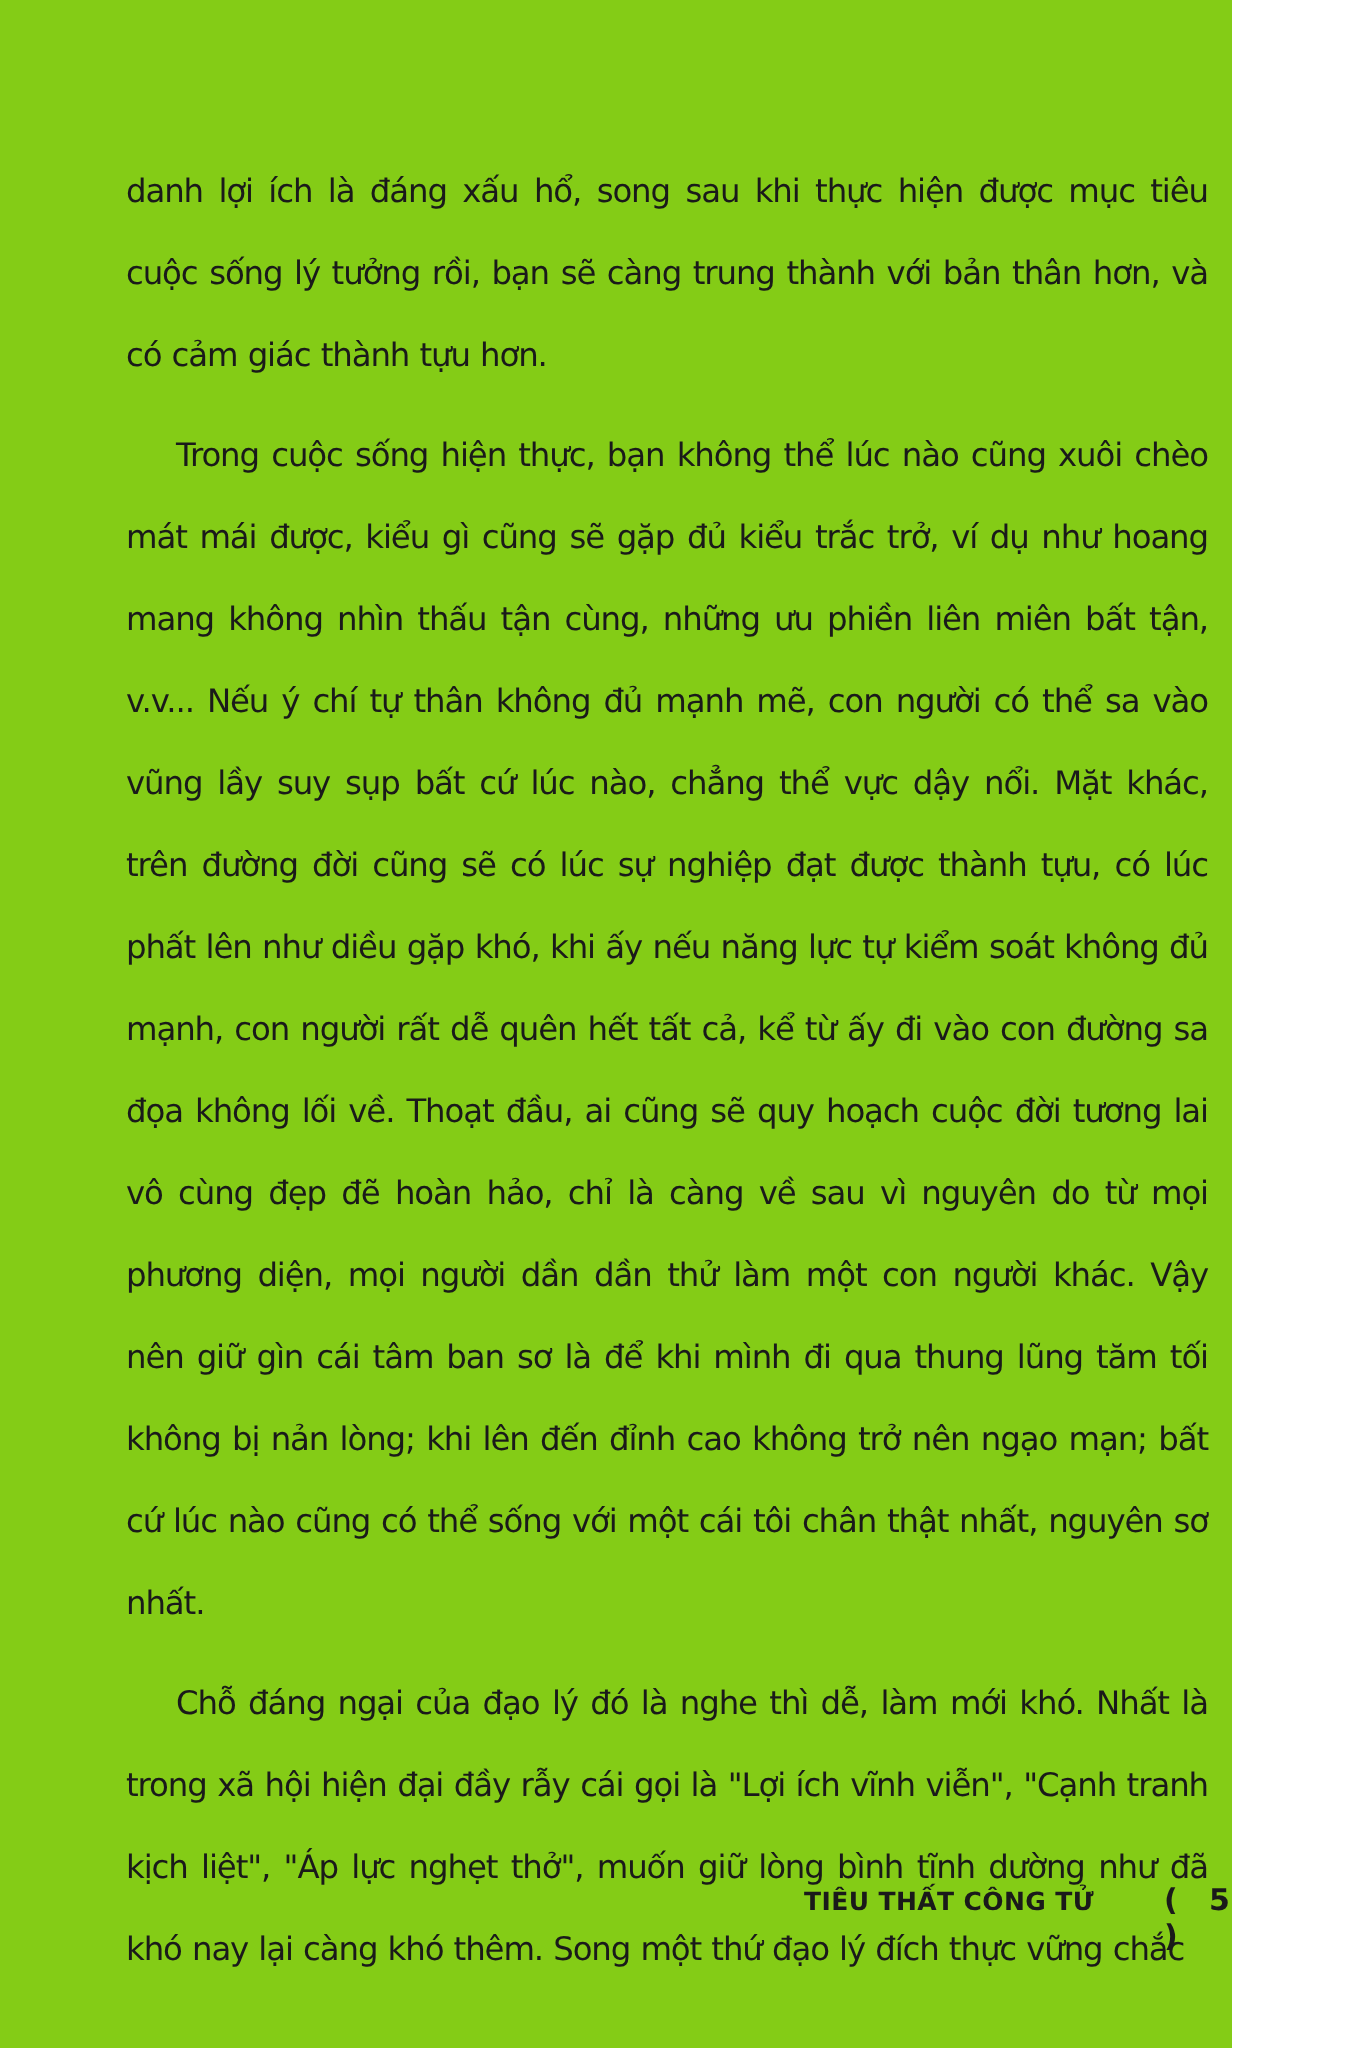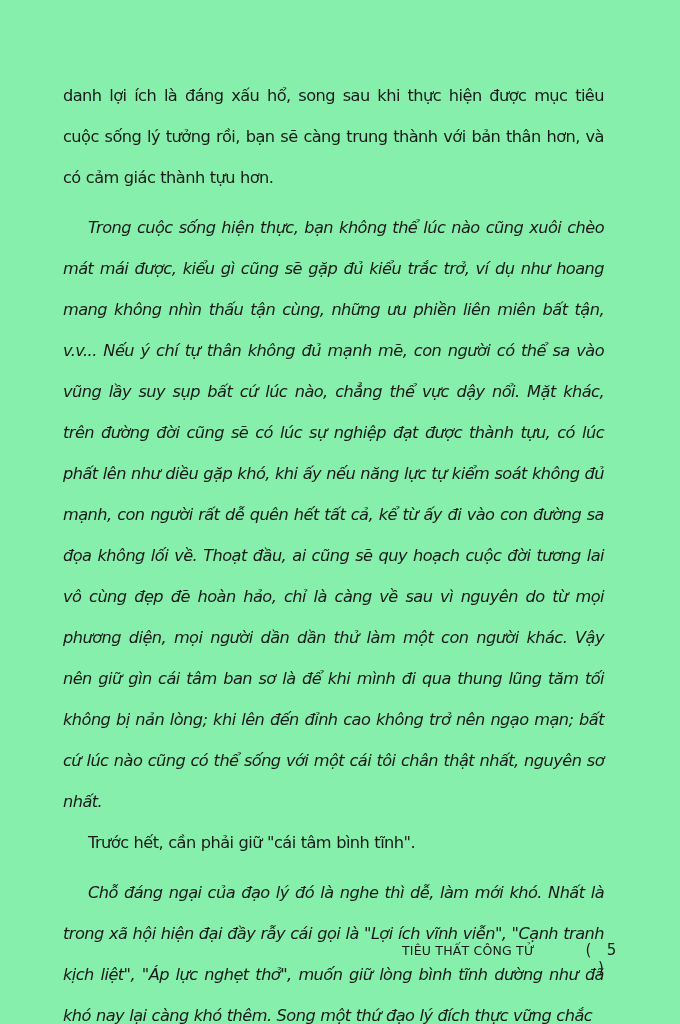--- a/index.html
+++ b/index.html
@@ -1,44 +1,43 @@
 <!DOCTYPE html>
 <html><head>
 <meta charset="utf-8">
 <style>
   html, body { margin: 0; padding: 0; background: #ffffff; }
   body { width: 680px; height: 1024px; position: relative; overflow: hidden; }
   .page {
-    position: absolute; left: 0; top: 0; width: 680px; height: 1024px;
-    background: #86efac;
+    position: absolute; left: 0; top: 0; width: 616px; height: 1024px;
+    background: #84cc16;
   }
   .text-block {
     position: absolute; left: 63px; top: 75px; width: 541px;
     font-family: "DejaVu Sans", sans-serif;
     font-size: 16.2px; line-height: 41px; color: #1a1a1a;
     letter-spacing: -0.55px; word-spacing: 0.5px;
   }
   .para { margin: 0; text-align: justify; text-align-last: left; }
   .para.indent { text-indent: 25px; }
-  .para.gap { margin-top: 9px; font-style: italic; }
+  .para.gap { margin-top: 9px; }
   .footer {
     position: absolute; top: 941px; left: 400px; width: 220px; height: 22px;
-    font-family: "DejaVu Sans", sans-serif; font-weight: normal; font-size: 12.5px;
-    color: #1a1a1a; letter-spacing: 0.2px; text-align: center;
+    font-family: "DejaVu Sans", sans-serif; font-weight: bold; font-size: 12.5px;
+    color: #1a1a1a; letter-spacing: 0.2px;
   }
   .footer .title { position: absolute; left: 2px; top: 2px; }
   .footer .pn { position: absolute; left: 182px; top: 0px; font-size: 15px; word-spacing: 10px; }
 </style>
 </head>
 <body>
 
 <div class="page">
   <div class="text-block">
     <p class="para">danh lợi ích là đáng xấu hổ, song sau khi thực hiện được mục tiêu cuộc sống lý tưởng rồi, bạn sẽ càng trung thành với bản thân hơn, và có cảm giác thành tựu hơn.</p>
     <p class="para indent gap">Trong cuộc sống hiện thực, bạn không thể lúc nào cũng xuôi chèo mát mái được, kiểu gì cũng sẽ gặp đủ kiểu trắc trở, ví dụ như hoang mang không nhìn thấu tận cùng, những ưu phiền liên miên bất tận, v.v... Nếu ý chí tự thân không đủ mạnh mẽ, con người có thể sa vào vũng lầy suy sụp bất cứ lúc nào, chẳng thể vực dậy nổi. Mặt khác, trên đường đời cũng sẽ có lúc sự nghiệp đạt được thành tựu, có lúc phất lên như diều gặp khó, khi ấy nếu năng lực tự kiểm soát không đủ mạnh, con người rất dễ quên hết tất cả, kể từ ấy đi vào con đường sa đọa không lối về. Thoạt đầu, ai cũng sẽ quy hoạch cuộc đời tương lai vô cùng đẹp đẽ hoàn hảo, chỉ là càng về sau vì nguyên do từ mọi phương diện, mọi người dần dần thử làm một con người khác. Vậy nên giữ gìn cái tâm ban sơ là để khi mình đi qua thung lũng tăm tối không bị nản lòng; khi lên đến đỉnh cao không trở nên ngạo mạn; bất cứ lúc nào cũng có thể sống với một cái tôi chân thật nhất, nguyên sơ nhất.</p>
-    <p class="para indent">Trước hết, cần phải giữ "cái tâm bình tĩnh".</p>
     <p class="para indent gap">Chỗ đáng ngại của đạo lý đó là nghe thì dễ, làm mới khó. Nhất là trong xã hội hiện đại đầy rẫy cái gọi là "Lợi ích vĩnh viễn", "Cạnh tranh kịch liệt", "Áp lực nghẹt thở", muốn giữ lòng bình tĩnh dường như đã khó nay lại càng khó thêm. Song một thứ đạo lý đích thực vững chắc</p>
   </div>
   <div class="footer">
     <span class="title">TIÊU THẤT CÔNG TỬ</span>
     <span class="pn">( 5 )</span>
   </div>
 </div>
 
 </body></html>

